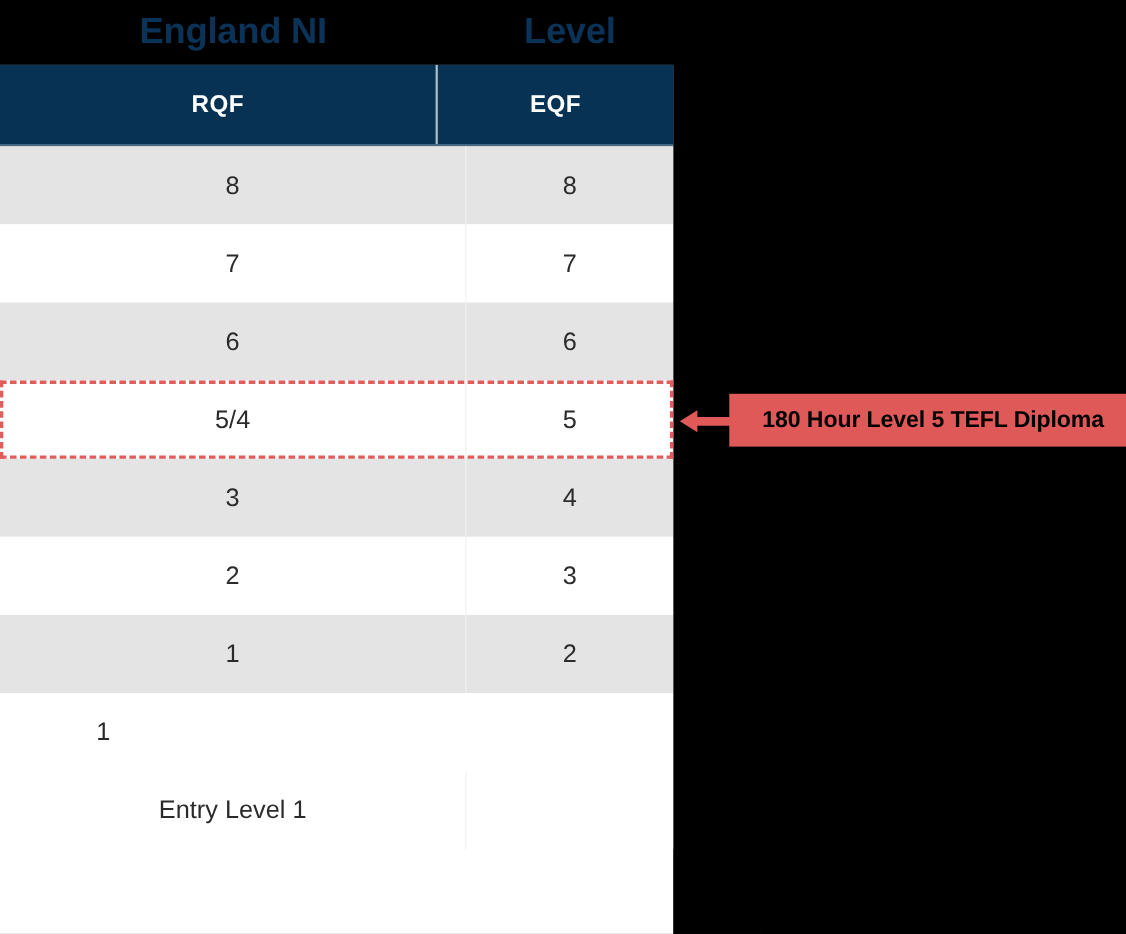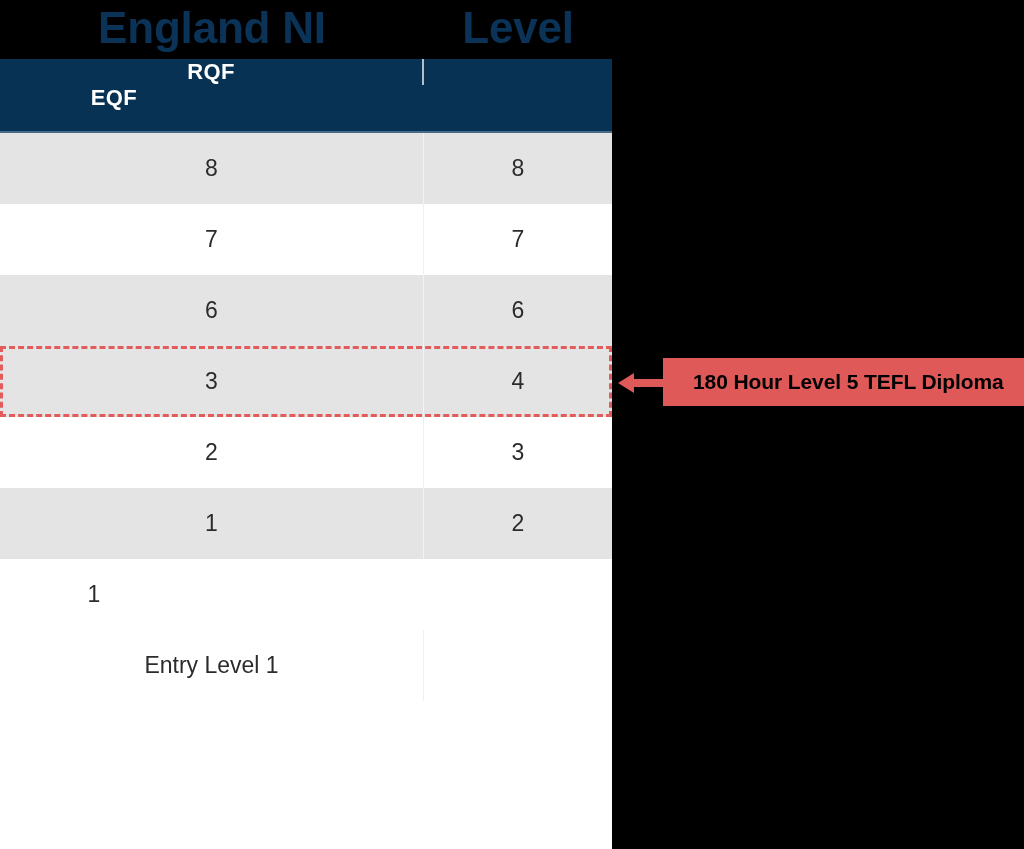--- a/index.html
+++ b/index.html
@@ -25,21 +25,21 @@
     display: flex;
   }
   .title-cell {
     display: flex;
     align-items: center;
     justify-content: center;
   }
   .title-cell.rqf { width: 424px; }
   .title-cell.eqf { width: 188px; }
   .title-text {
-    font-size: 44px;
+    font-size: 33px;
     font-weight: bold;
     color: #0B3358;
     letter-spacing: -0.2px;
     line-height: 1;
     position: relative;
     top: -2px;
     white-space: nowrap;
   }
 
   
@@ -50,21 +50,20 @@
     width: 612px;
     height: 790px;
     background: #ffffff;
   }
   .thead {
     display: flex;
     height: 74px;
     background: #083253;
     border-bottom: 2px solid #4a6b86;
     box-sizing: border-box;
-    flex-direction: column;
   }
   .th {
     display: flex;
     align-items: center;
     justify-content: center;
     box-sizing: border-box;
   }
   .th.c1 { width: 424px; border-right: 2px solid #aebfcd; }
   .th.c2 { width: 228px; }
   .th-text {
@@ -163,20 +162,24 @@
         <div class="td c2">8</div>
       </div>
       <div class="row">
         <div class="td c1">7</div>
         <div class="td c2">7</div>
       </div>
       <div class="row alt">
         <div class="td c1">6</div>
         <div class="td c2">6</div>
       </div>
+      <div class="row">
+        <div class="td c1">5/4</div>
+        <div class="td c2">5</div>
+      </div>
       <div class="row alt">
         <div class="td c1">3</div>
         <div class="td c2">4</div>
       </div>
       <div class="row">
         <div class="td c1">2</div>
         <div class="td c2">3</div>
       </div>
       <div class="row alt">
         <div class="td c1">1</div>

